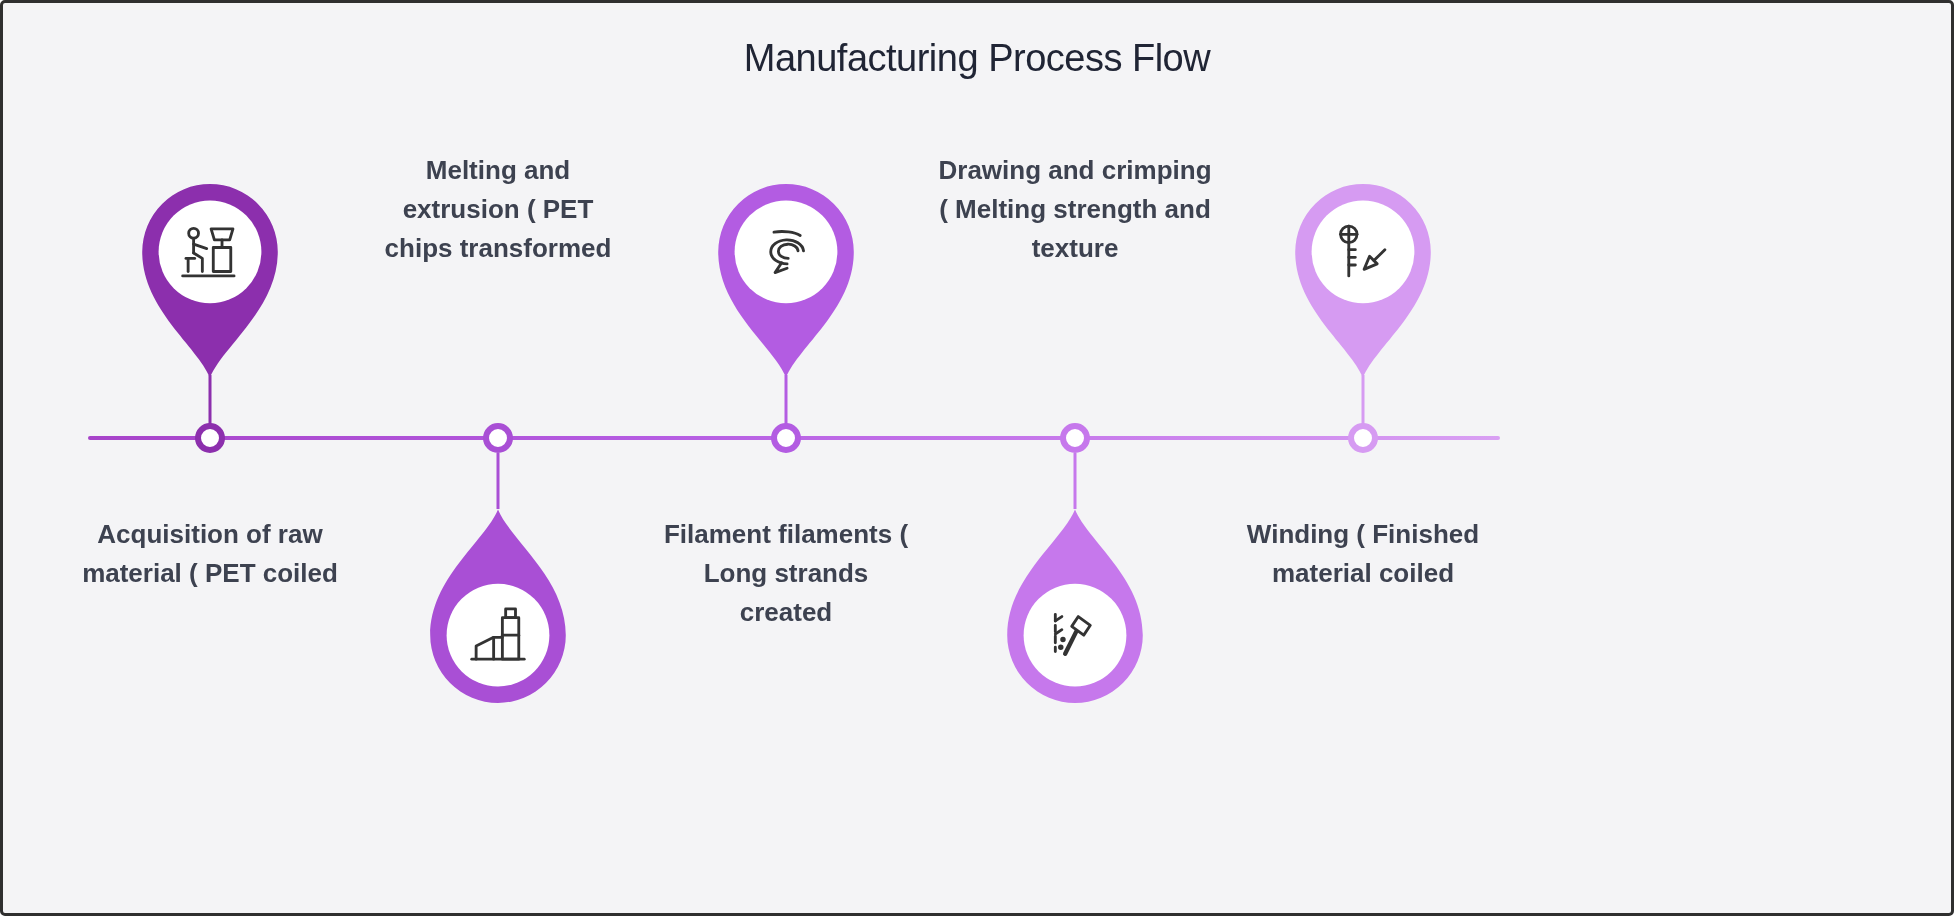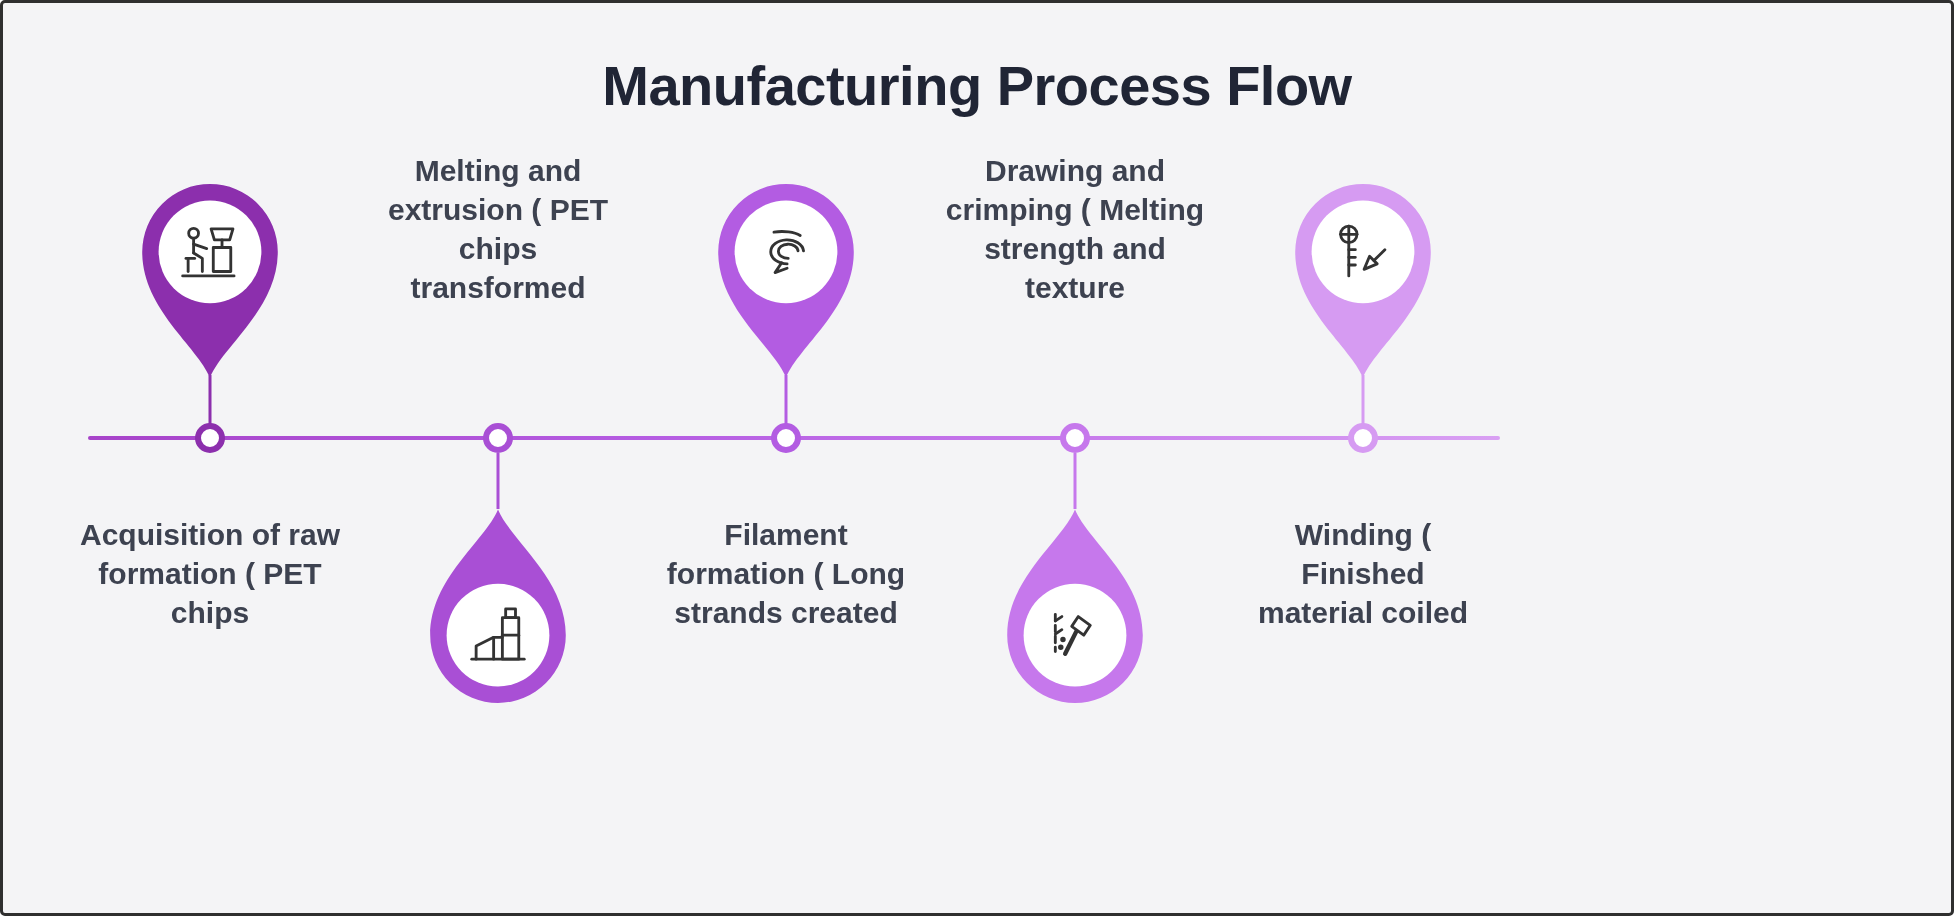--- a/index.html
+++ b/index.html
@@ -7,23 +7,23 @@
     position:relative;
     width:1954px;height:916px;
     box-sizing:border-box;
     border:3px solid #2f2f2f;
     border-radius:5px;
     background:var(--bg,#f4f4f6);
     overflow:hidden;
     font-family:"Liberation Sans",sans-serif;
   }
   .title{
-    position:absolute;top:34px;left:0;right:0;margin:16px;
+    position:absolute;top:34px;left:0;right:0;margin:0;
     text-align:center;
-    font-size:56px;font-weight:700;letter-spacing:-0.5px;
+    font-size:38px;font-weight:400;letter-spacing:-0.5px;
     color:var(--title,#202535);
   }
   .timeline-line{
     position:absolute;top:433px;left:85px;width:1412px;height:4px;
     border-radius:2px;
     background:linear-gradient(90deg,var(--line-start,#a743c9) 0%,#b55ce2 40%,#c678eb 68%,var(--line-end,#d9a0f3) 100%);
   }
   .step{position:absolute;top:0;width:0;height:916px;}
   .s1{left:207px;} .s2{left:495px;} .s3{left:783px;} .s4{left:1072px;} .s5{left:1360px;}
 
@@ -35,21 +35,21 @@
   .step-top .stem{top:372px;height:49px;}
   .step-bottom .stem{top:450px;height:56px;}
 
   .node{
     position:absolute;top:420px;left:0;transform:translateX(-50%);
     width:30px;height:30px;box-sizing:border-box;border-radius:50%;
     border:6px solid var(--c,#a94fd5);background:#ffffff;
   }
   .label{
     position:absolute;left:0;transform:translateX(-50%);
-    text-align:center;font-weight:700;font-size:30px;line-height:39px;
+    text-align:center;font-weight:700;font-size:26px;line-height:39px;
     color:var(--text,#3d4250);
   }
   .step-top .label{top:512px;}
   .step-bottom .label{top:148px;}
   .s1 .label{width:275px;}
   .s2 .label{width:235px;}
   .s3 .label{width:250px;}
   .s4 .label{width:285px;}
   .s5 .label{width:245px;}
 
@@ -78,21 +78,21 @@
           <path d="M10 36 V48"></path>
           <path d="M5 52 H52"></path>
           <path d="M31 9 H51 L48 19 H34 Z"></path>
           <path d="M41 19 V26"></path>
           <rect x="33" y="26" width="16" height="22"></rect>
         </g>
       </svg>
     </div>
     <div class="stem"></div>
     <div class="node"></div>
-    <div class="label">Acquisition of raw formation ( PET chips</div>
+    <div class="label">Acquisition of raw material ( PET coiled</div>
   </div>
 
   <div class="step step-bottom s2" style="--c: #a94fd5;">
     <div class="pin">
       <svg viewBox="0 0 150 190" width="164" height="208">
         <path d="M75 3 C63 32 13 66 13 118 A62 62 0 1 0 137 118 C137 66 87 32 75 3 Z" fill="currentColor"></path>
         <circle cx="75" cy="118" r="47" fill="#ffffff"></circle>
         <g class="icon-art" transform="translate(45,88)">
           <path d="M6 52 H54"></path>
           <rect x="34" y="14" width="15" height="38"></rect>
@@ -116,21 +116,21 @@
         <g class="icon-art" transform="translate(45,42)">
           <path d="M46 29 A15 11 0 1 0 31 41"></path>
           <path d="M41 29 A9 6.5 0 1 0 32 36"></path>
           <path d="M26 40 L20 49 L31 45"></path>
           <path d="M19 12 A20 8 0 0 1 43 15"></path>
         </g>
       </svg>
     </div>
     <div class="stem"></div>
     <div class="node"></div>
-    <div class="label">Filament formation ( Long strands created</div>
+    <div class="label">Filament filaments ( Long strands created</div>
   </div>
 
   <div class="step step-bottom s4" style="--c: #c678ec;">
     <div class="pin">
       <svg viewBox="0 0 150 190" width="164" height="208">
         <path d="M75 3 C63 32 13 66 13 118 A62 62 0 1 0 137 118 C137 66 87 32 75 3 Z" fill="currentColor"></path>
         <circle cx="75" cy="118" r="47" fill="#ffffff"></circle>
         <g class="icon-art" transform="translate(45,88)">
           <path d="M33 13 L44 21 L38 30 L27 22 Z"></path>
           <path d="M31 27 L21 47" stroke-width="4"></path>

